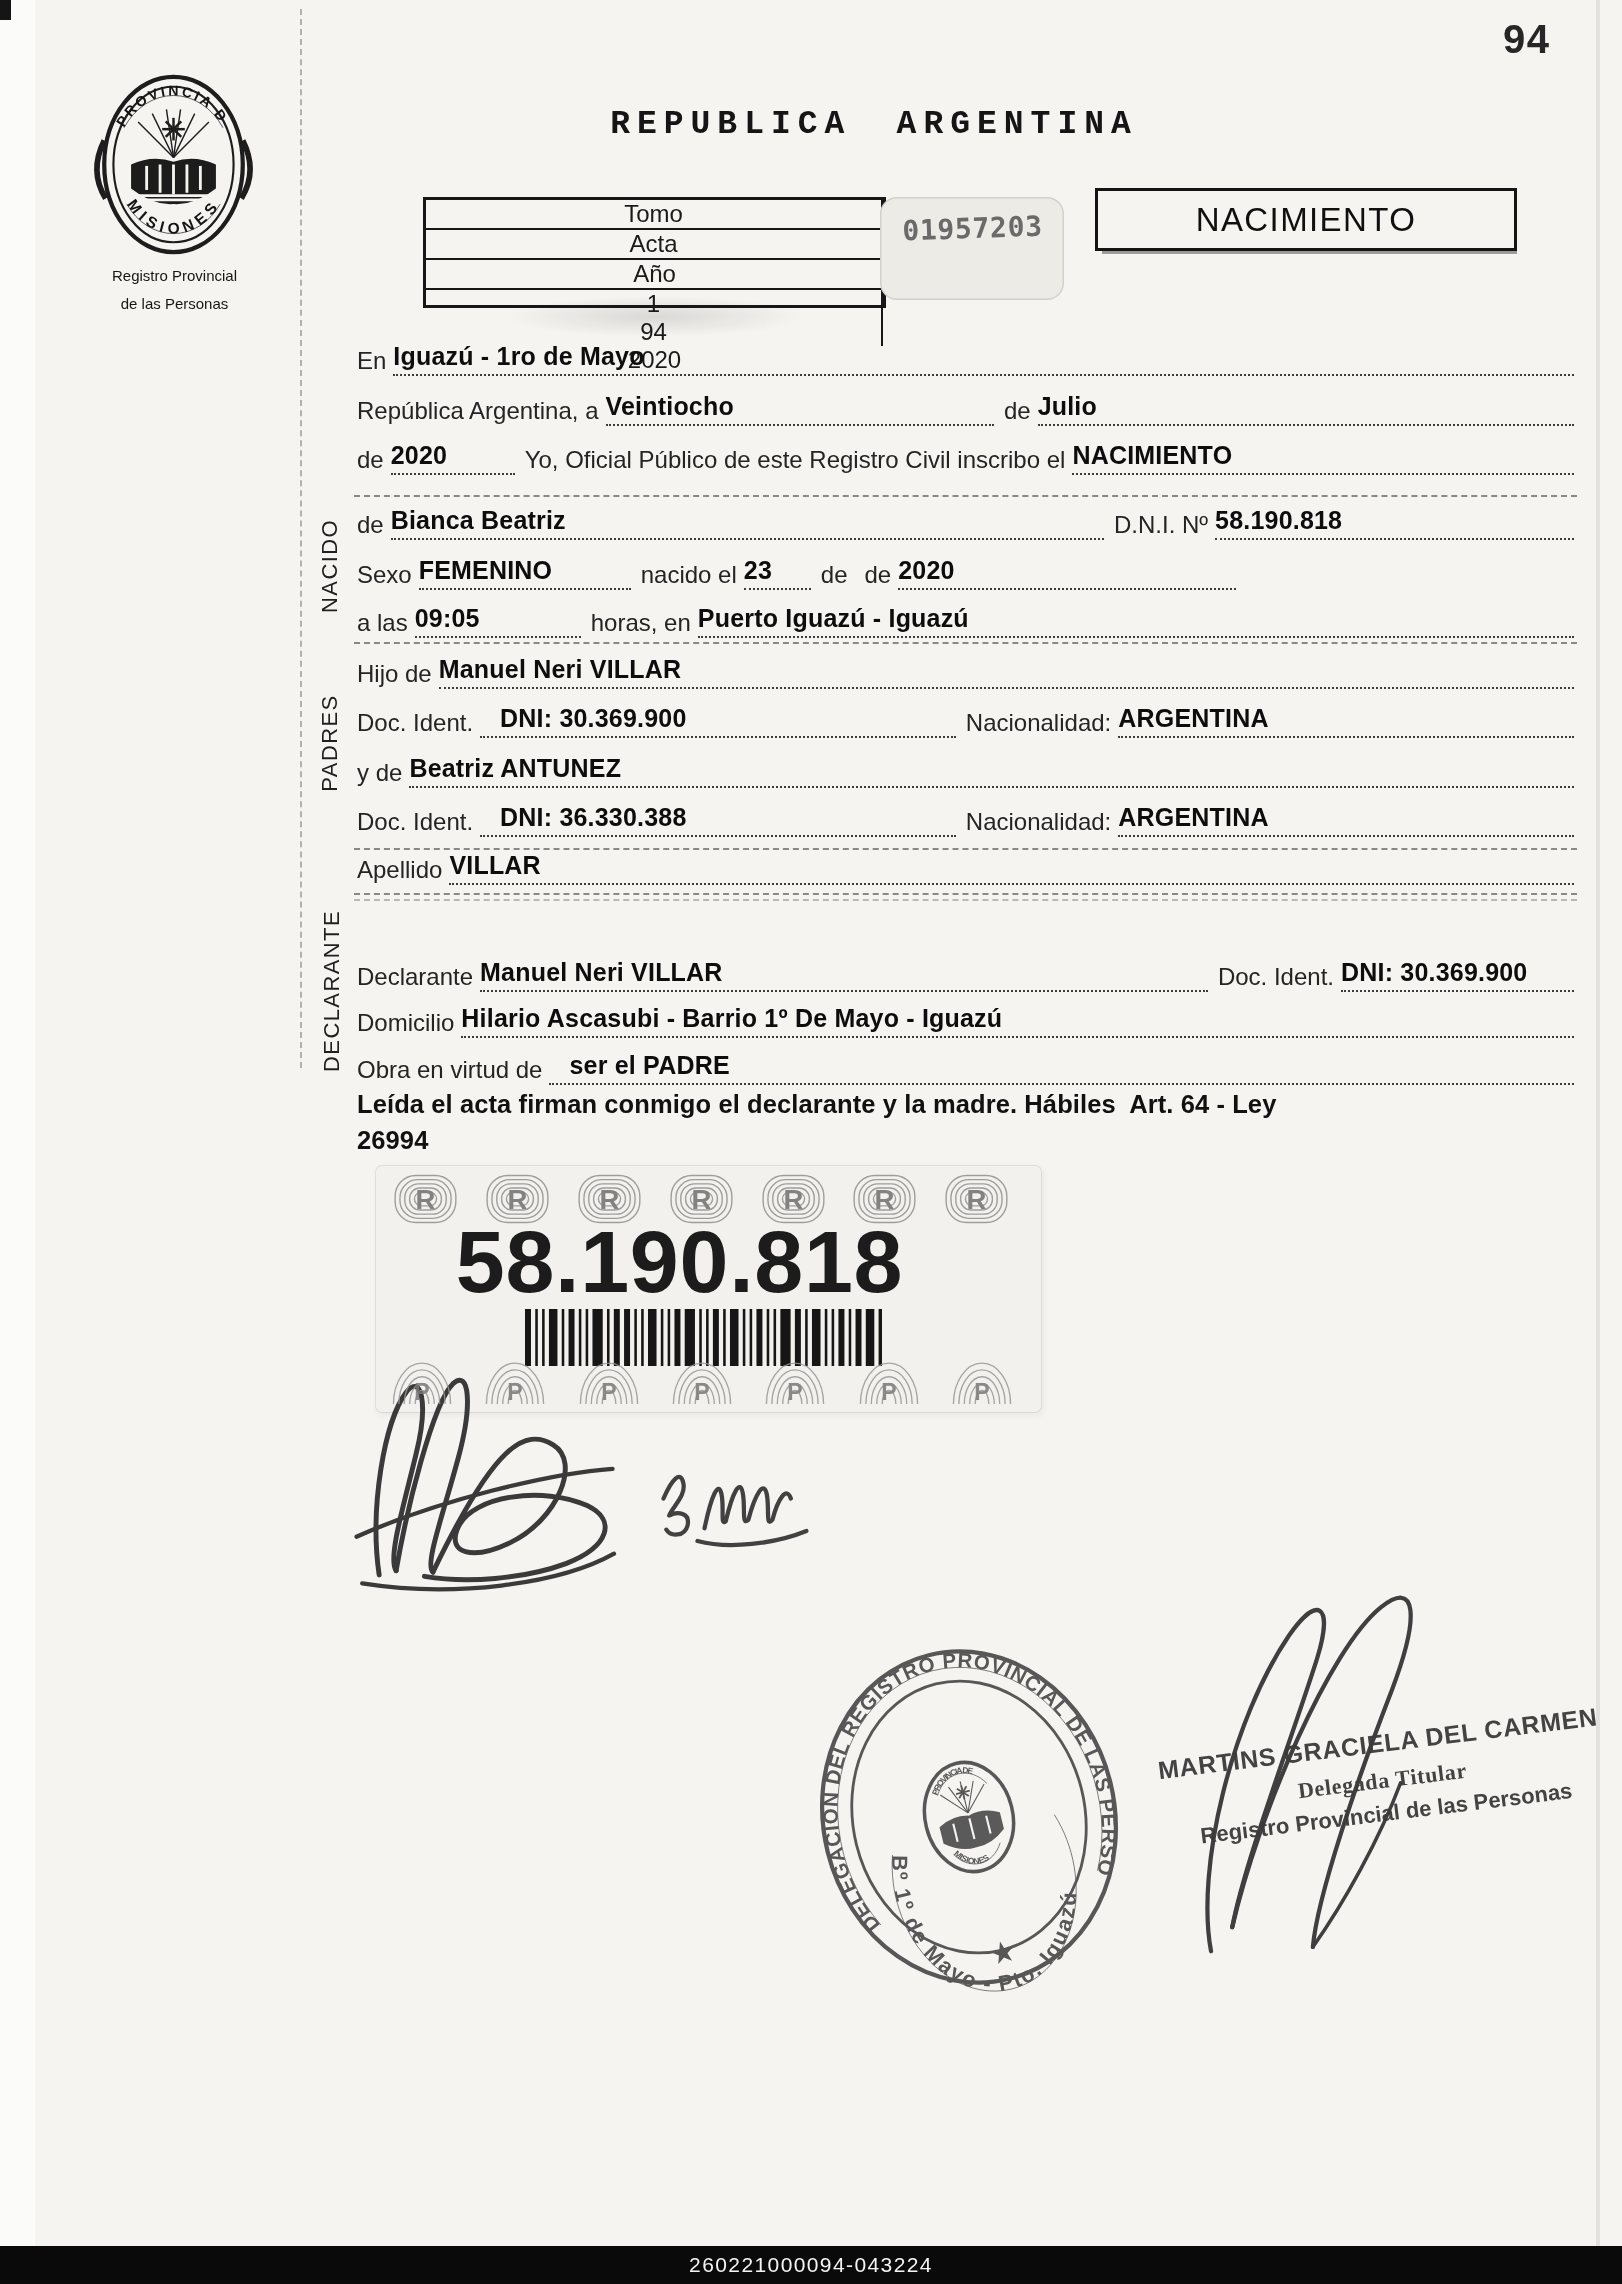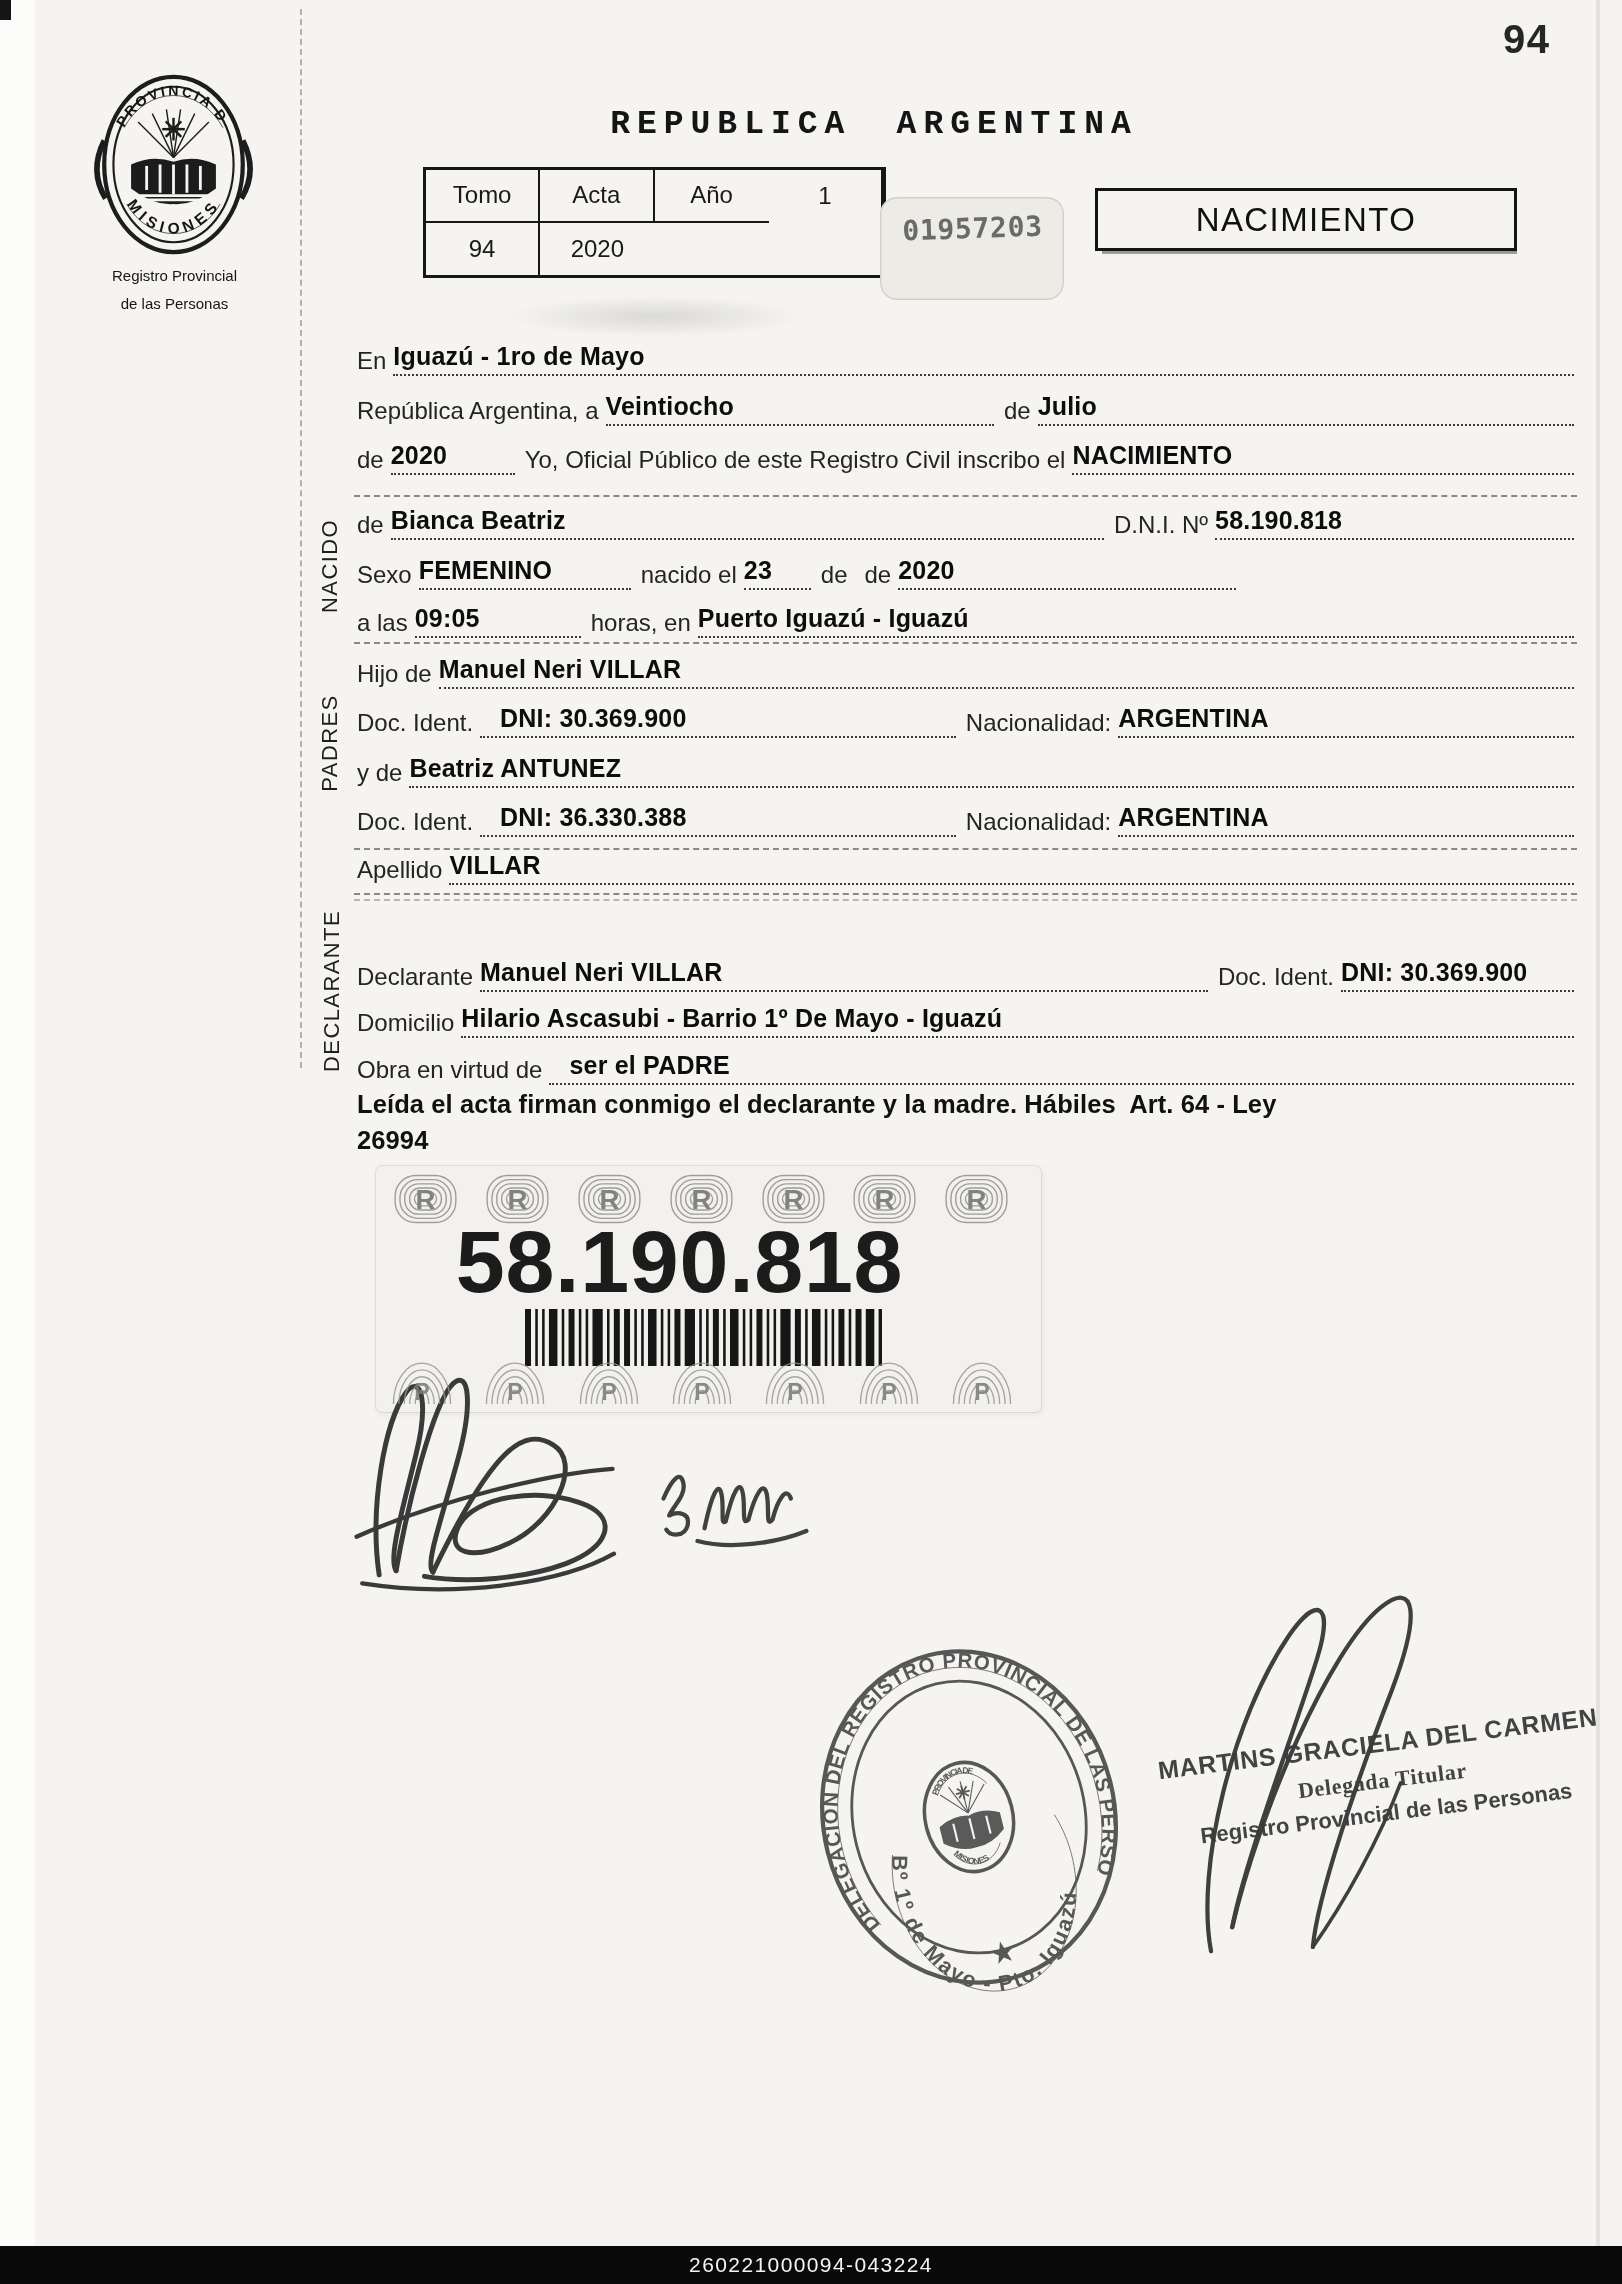--- a/index.html
+++ b/index.html
@@ -12,22 +12,22 @@
   .edge-right{position:absolute;left:1596px;top:0;width:3.5px;height:2246px;background:#dedcd8;opacity:.8;}
   .corner{position:absolute;left:0;top:0;width:10.6px;height:20px;background:#151515;}
   .page-num{position:absolute;left:1503px;top:17px;font-size:40px;font-weight:bold;color:#262626;letter-spacing:1.4px;}
   .smudge{position:absolute;left:506px;top:296px;width:297px;height:41px;
           background:radial-gradient(ellipse at center, rgba(110,110,110,.20), rgba(110,110,110,0) 70%);filter:blur(0.7px);}
 
   
   .doc-title{position:absolute;top:106px;left:538px;width:672px;text-align:center;
              font-family:"Liberation Mono",monospace;font-weight:bold;font-size:33px;
              letter-spacing:7px;word-spacing:18.4px;color:#151515;}
-  .reg-table{position:absolute;left:423px;top:167px;width:457px;height:105px;display:grid;
-             grid-template-columns:1fr 1fr 1fr 1fr;grid-template-rows:1fr 1fr;border:3.5px solid #171717;}
+  .reg-table{position:absolute;left:423px;top:197px;width:457px;height:105px;display:grid;
+             grid-template-columns:1fr;grid-template-rows:1fr 1fr;border:3.5px solid #171717;}
   .reg-cell{display:flex;align-items:center;justify-content:center;font-size:24px;color:#1a1a1a;
             border-right:2.8px solid #171717;border-bottom:2.8px solid #171717;}
   .reg-cell:nth-child(3n){border-right:none;}
   .reg-cell:nth-child(n+4){border-bottom:none;}
   .stamp-chip{position:absolute;left:880px;top:197px;width:184px;height:103px;background:#edebe6;
               border-radius:17px;box-shadow:inset 0 0 0 1.4px rgba(160,158,150,.35);}
   .stamp-number{position:absolute;left:884px;top:212px;width:177px;text-align:center;
                 font-family:"DejaVu Sans Mono",monospace;font-weight:bold;font-size:28px;color:#6a6a6a;
                 letter-spacing:0.7px;transform:rotate(-2deg);}
   .type-box{position:absolute;left:1095px;top:188px;width:416px;height:57px;border:3.5px solid #141414;

